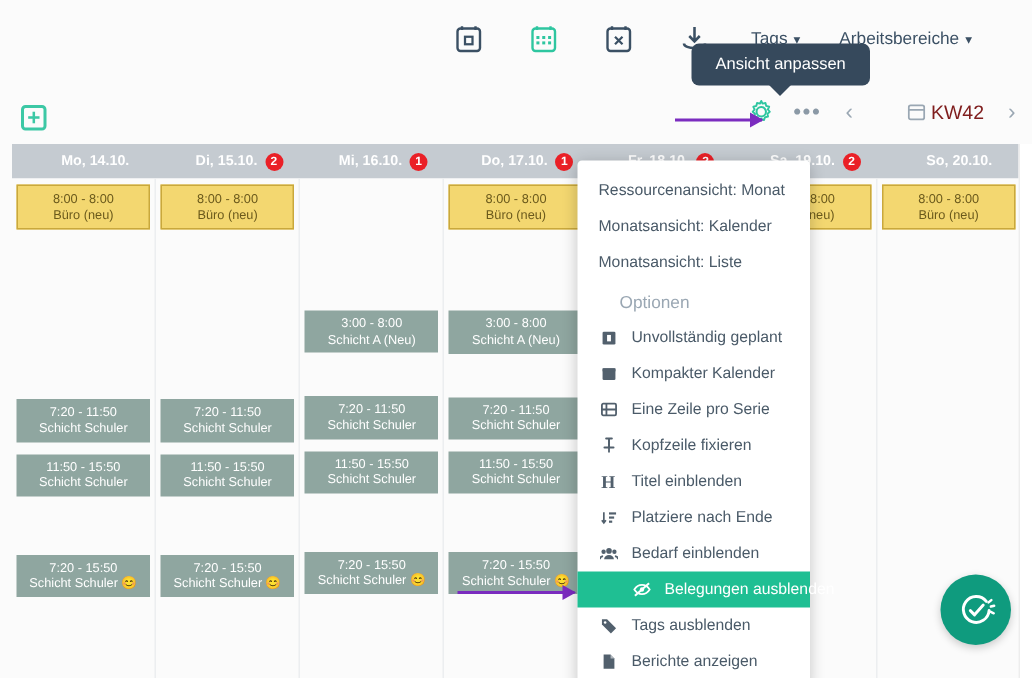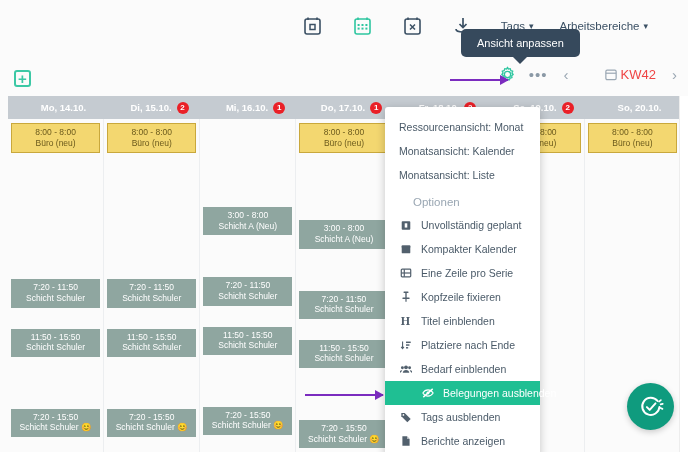--- a/index.html
+++ b/index.html
@@ -51,21 +51,21 @@
   }
   .nav-right {
     position: absolute; right: 8px; top: 66px;
     display: flex; align-items: center; gap: 13px;
   }
   .gear { cursor: pointer; display: flex; }
   .dots { color: #8b99a6; font-size: 15px; letter-spacing: 1px; cursor: pointer; line-height: 1; }
   .chev { color: #9aa7b3; font-size: 15px; cursor: pointer; padding: 0 3px; }
   .kw {
     display: flex; align-items: center; gap: 4px;
-    color: #ef4444; font-size: 13px; cursor: pointer; padding-left: 20px;
+    color: #7f1d1d; font-size: 13px; cursor: pointer; padding-left: 20px;
   }
 
   
   .arrow { position: absolute; height: 2px; background: #7b2cbf; z-index: 30; }
   .arrow::after {
     content: ""; position: absolute; right: -1px; top: -4px;
     border-left: 9px solid #7b2cbf;
     border-top: 5px solid transparent; border-bottom: 5px solid transparent;
   }
   #arrow-gear { left: 450px; top: 79px; width: 58px; }
@@ -88,21 +88,21 @@
   .cal-body { display: flex; height: 333px; background: #fbfbfb; }
   .cal-body .col {
     flex: 1 1 0; border-right: 1px solid #eceef0; padding: 4px 3px 0;
     display: flex; flex-direction: column;
   }
   .cal-body .col:last-child { border-right: none; }
 
   .ev {
     border-radius: 0; padding: 3px 2px 4px;
     text-align: center; line-height: 1.25; font-size: 8.5px;
-    margin-bottom: 16px;
+    margin-bottom: 3px;
   }
   .ev .t { display: block; }
   .ev-yellow { background: #f3d770; border: 1.5px solid #c9a83c; color: #6b5a1c; }
   .ev-gray { background: #8fa6a0; color: #fff; }
   .gap { flex: 0 0 auto; }
 
   
   .menu {
     position: absolute; left: 385px; top: 107px; width: 155px;
     background: #fff; border-radius: 3px;

